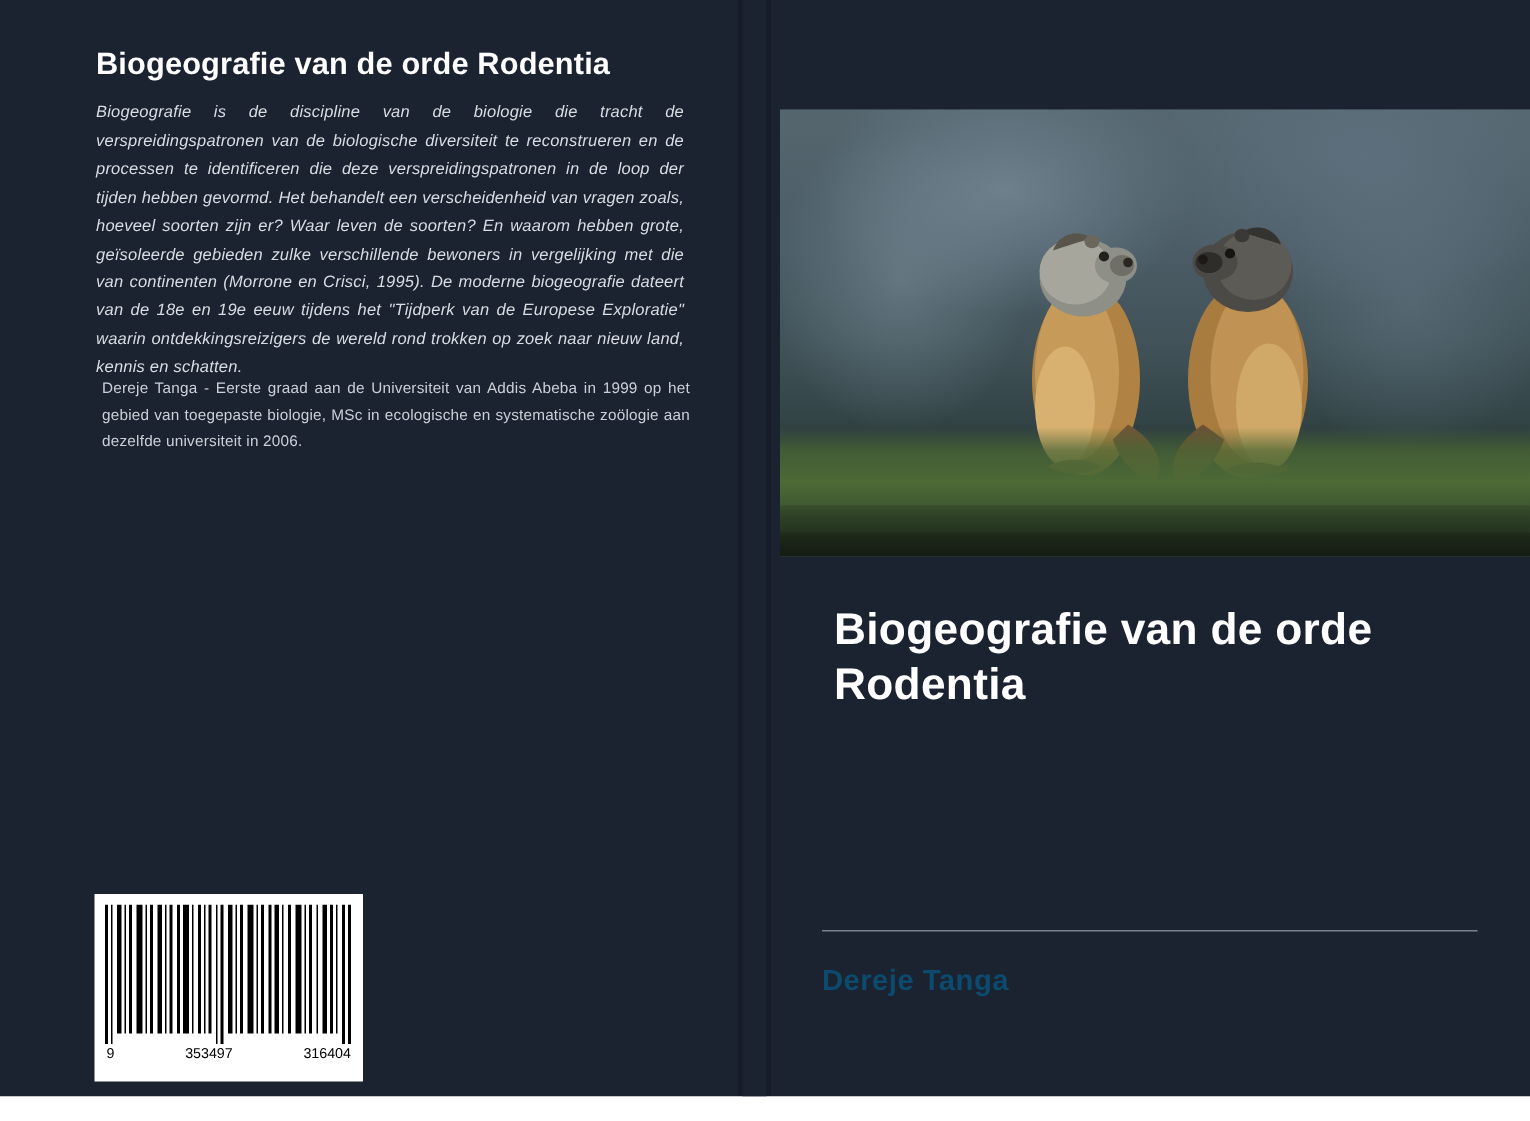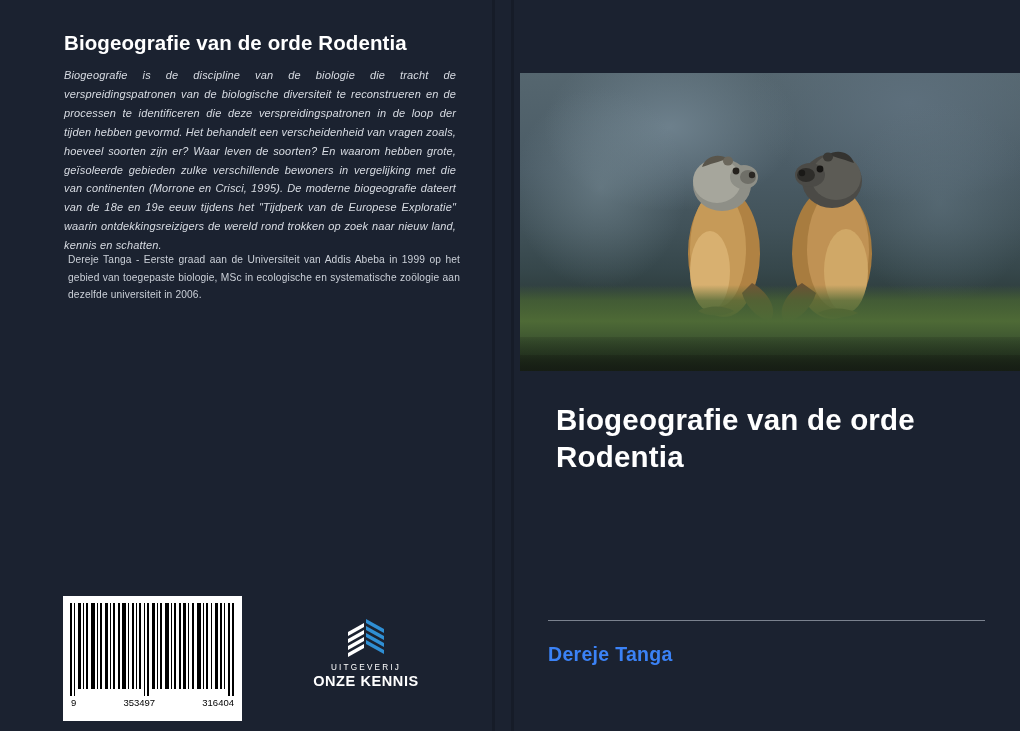--- a/index.html
+++ b/index.html
@@ -214,21 +214,21 @@
     left: 548px;
     top: 620px;
     width: 437px;
     height: 1px;
     background: #7b828e;
   }
   .front-author {
     position: absolute;
     left: 548px;
     top: 643px;
-    color: #3b82f6;
+    color: #0c4a6e;
     font-size: 19.5px;
     font-weight: bold;
     letter-spacing: 0.3px;
   }
 </style>
 </head>
 <body>
 
 <div class="cover-wrap">
 
@@ -281,38 +281,20 @@
         <rect x="158" y="0" width="2" height="93" fill="#000"></rect>
         <rect x="162" y="0" width="2" height="93" fill="#000"></rect>
       </svg>
       <div class="barcode-digits">
         <span>9</span>
         <span>353497</span>
         <span>316404</span>
       </div>
     </div>
 
-    <div class="pub-logo-back">
-      <svg class="logo-mark" width="52" height="42" viewBox="0 0 52 42">
-        <g fill="#2f8fd4">
-          <path d="M26 2 L44 12 L44 16 L26 6 Z"></path>
-          <path d="M26 9 L44 19 L44 23 L26 13 Z"></path>
-          <path d="M26 16 L44 26 L44 30 L26 20 Z"></path>
-          <path d="M26 23 L44 33 L44 37 L26 27 Z"></path>
-        </g>
-        <g fill="#ffffff">
-          <path d="M24 6 L8 15 L8 19 L24 10 Z"></path>
-          <path d="M24 13 L8 22 L8 26 L24 17 Z"></path>
-          <path d="M24 20 L8 29 L8 33 L24 24 Z"></path>
-          <path d="M24 27 L8 36 L8 40 L24 31 Z"></path>
-        </g>
-      </svg>
-      <div class="logo-kicker">UITGEVERIJ</div>
-      <div class="logo-name">ONZE KENNIS</div>
-    </div>
   </div>
 
   <div class="spine">
     <div class="spine-inner"></div>
   </div>
 
   <div class="front-cover">
 
     <div class="photo">
       <div class="photo-sky"></div>

